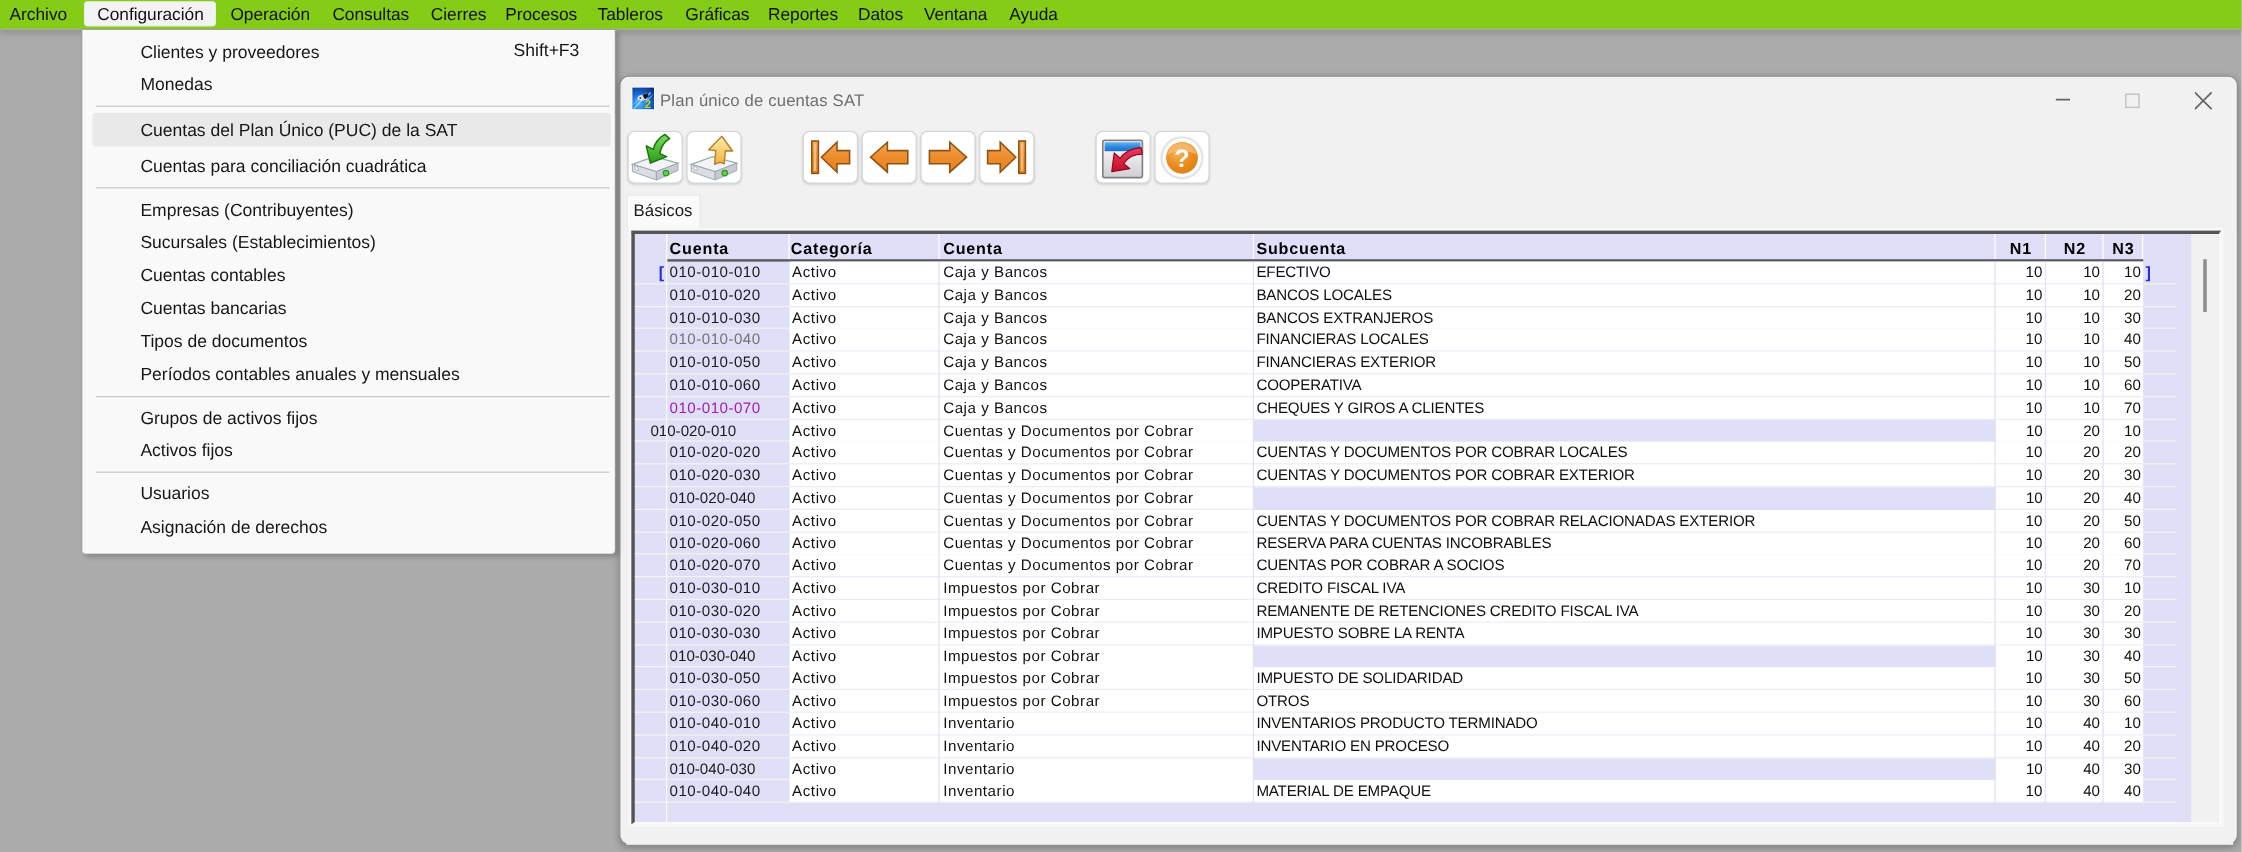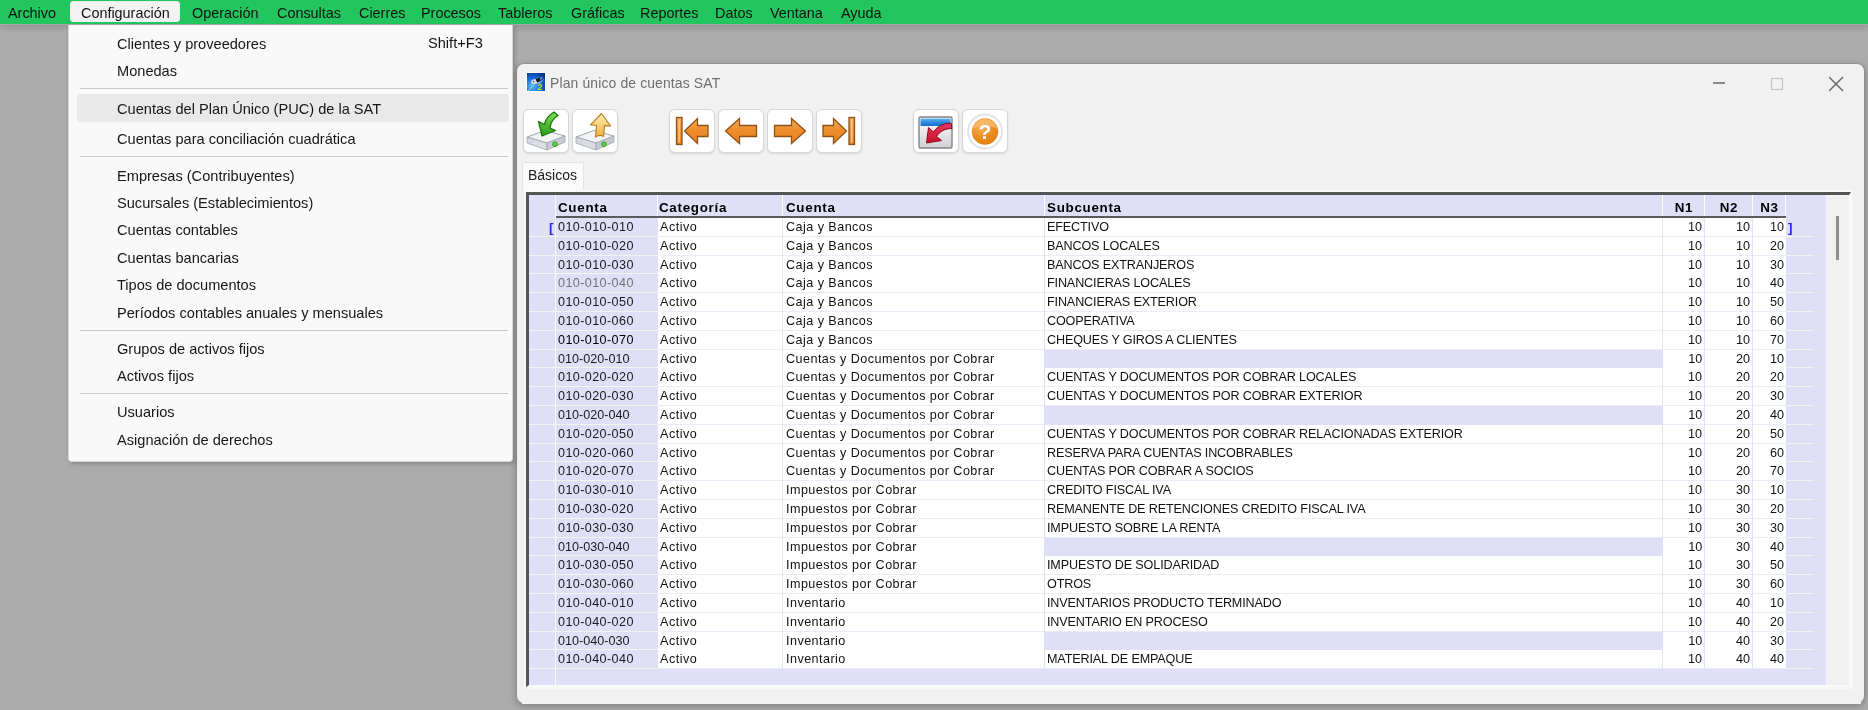--- a/index.html
+++ b/index.html
@@ -1,20 +1,20 @@
 <!DOCTYPE html>
 <html><head>
 <meta charset="utf-8">
 <style>
 * { margin:0; padding:0; box-sizing:border-box; }
 html,body { width:1868px; height:710px; overflow:hidden; }
 body { font-family:"Liberation Sans", sans-serif; background:#ababab; position:relative; }
 #stage { position:absolute; left:0; top:0; width:1868px; height:710px; }
 
-#menubar { position:absolute; left:0; top:0; width:1868px; height:25px; background:#22c55e; border-bottom:1px solid #a8a8a8; box-shadow:0 3px 5px rgba(0,0,0,.13); }
+#menubar { position:absolute; left:0; top:0; width:1868px; height:25px; background:#84cc16; border-bottom:1px solid #a8a8a8; box-shadow:0 3px 5px rgba(0,0,0,.13); }
 #menubar span { position:absolute; top:5px; font-size:14.4px; color:#111; white-space:nowrap; }
 #mhl { position:absolute; left:70px; top:1px; width:110px; height:21px; background:#f3f3f3; border:1px solid #ededed; border-radius:3px; }
 
 #win { position:absolute; left:516px; top:63px; width:1349px; height:641px; background:#f1f1f1; border:1px solid #8f8f8f; border-radius:8px; box-shadow:0 2px 6px rgba(0,0,0,.25); }
 #titletxt { position:absolute; left:33px; top:11px; font-size:13.9px; letter-spacing:0.15px; color:#6e6e6e; }
 #appicon { position:absolute; left:9px; top:8px; width:20px; height:20px; }
 .capbtn { position:absolute; top:13px; }
 
 .tbtn { position:absolute; top:45px; width:46px; height:44px; background:#ffffff; border:1px solid #d6d6d6; border-radius:6px; box-shadow:0 1px 2px rgba(0,0,0,.12); }
 .tbtn svg { position:absolute; left:0; top:0; }
@@ -266,31 +266,31 @@
       </div>
       <div class="row" style="left:0;top:135.8px;width:1293px;height:18.8px">
         <div class="cell lv" style="left:0;width:129px;height:18.8px"></div>
         <div class="cell w" style="left:129px;width:125px;padding-left:2px">Activo</div>
         <div class="cell w" style="left:254px;width:262px;padding-left:3px">Caja y Bancos</div>
         <div class="cell w" style="left:516px;width:618px;padding-left:2px">CHEQUES Y GIROS A CLIENTES</div>
         <div class="cell w num" style="left:1134px;width:42px;padding-right:3px">10</div>
         <div class="cell w num" style="left:1176px;width:48px;padding-right:3px">10</div>
         <div class="cell w num" style="left:1224px;width:33px;padding-right:2px">70</div>
         <div class="cell lv" style="left:1257px;width:28px;height:18.8px"></div>
-        <div class="cell" style="left:27px;width:100px;padding-left:2px;color:#000000">010-010-070</div>
+        <div class="cell" style="left:27px;width:100px;padding-left:2px;color:#a21caf">010-010-070</div>
       </div>
       <div class="row" style="left:0;top:154.6px;width:1293px;height:18.8px">
         <div class="cell lv" style="left:0;width:129px;height:18.8px"></div>
         <div class="cell w" style="left:129px;width:125px;padding-left:2px">Activo</div>
         <div class="cell w" style="left:254px;width:262px;padding-left:3px">Cuentas y Documentos por Cobrar</div>
         <div class="cell w num" style="left:1134px;width:42px;padding-right:3px">10</div>
         <div class="cell w num" style="left:1176px;width:48px;padding-right:3px">20</div>
         <div class="cell w num" style="left:1224px;width:33px;padding-right:2px">10</div>
         <div class="cell lv" style="left:1257px;width:28px;height:18.8px"></div>
-        <div class="cell" style="left:27px;width:100px;padding-left:2px;color:#1a1a1a">010-020-010</div>
+        <div class="cell" style="left:11px;width:100px;padding-left:2px;color:#1a1a1a">010-020-010</div>
       </div>
       <div class="row" style="left:0;top:173.4px;width:1293px;height:18.8px">
         <div class="cell lv" style="left:0;width:129px;height:18.8px"></div>
         <div class="cell w" style="left:129px;width:125px;padding-left:2px">Activo</div>
         <div class="cell w" style="left:254px;width:262px;padding-left:3px">Cuentas y Documentos por Cobrar</div>
         <div class="cell w" style="left:516px;width:618px;padding-left:2px">CUENTAS Y DOCUMENTOS POR COBRAR LOCALES</div>
         <div class="cell w num" style="left:1134px;width:42px;padding-right:3px">10</div>
         <div class="cell w num" style="left:1176px;width:48px;padding-right:3px">20</div>
         <div class="cell w num" style="left:1224px;width:33px;padding-right:2px">20</div>
         <div class="cell lv" style="left:1257px;width:28px;height:18.8px"></div>

